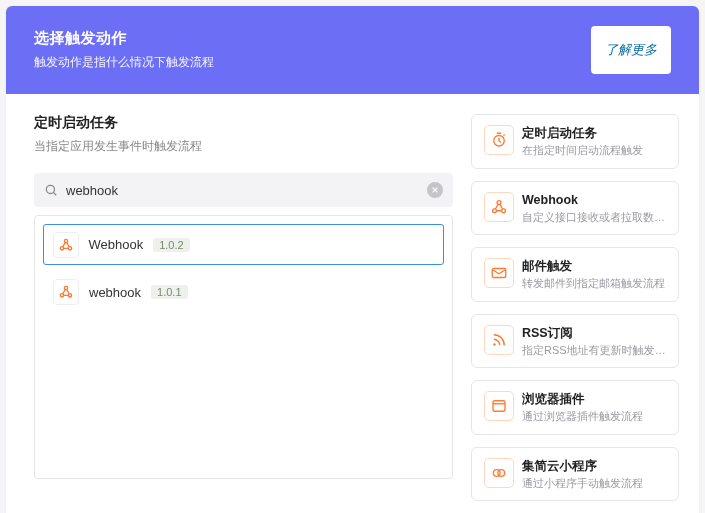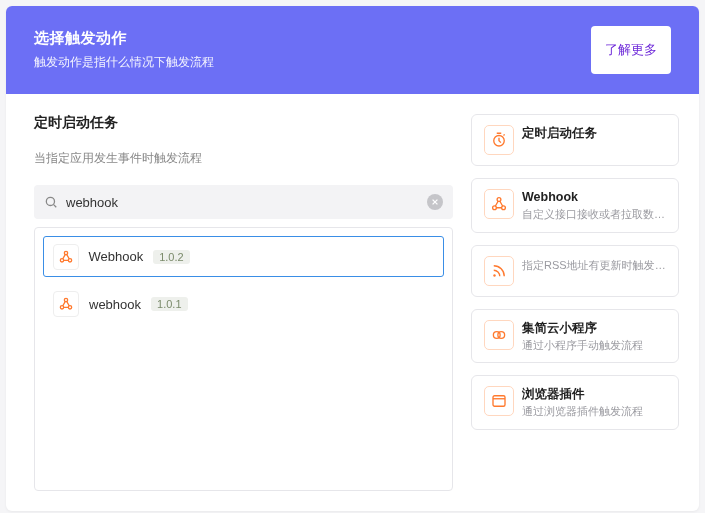--- a/index.html
+++ b/index.html
@@ -23,36 +23,37 @@
     padding: 20px 28px;
     display: flex;
     justify-content: space-between;
     align-items: center;
   }
   .header-left { display: flex; flex-direction: column; gap: 6px; justify-content: space-between; }
   .header-title { font-size: 15px; font-weight: 600; letter-spacing: .5px; }
   .header-sub { font-size: 12px; opacity: .92; }
   .learn-more-btn {
     background: #fff;
-    color: #6d28d9;
+    color: #0369a1;
     border: none;
     border-radius: 4px;
     padding: 15px 14px;
     font-size: 13px;
     cursor: pointer;
+    font-style: italic;
   }
   .body {
     display: flex;
     padding: 20px 20px 20px 28px;
     gap: 18px;
     align-items: flex-start;
   }
   .left-col { flex: 1; min-width: 0; }
   .section-title { font-size: 14px; font-weight: 600; color: #222; }
-  .section-sub { font-size: 12px; color: #888; margin-top: 18px; }
+  .section-sub { font-size: 12px; color: #888; margin-top: 6px; }
   .search-wrap {
     margin-top: 18px;
     background: #f3f3f5;
     border-radius: 4px;
     display: flex;
     align-items: center;
     padding: 0 10px;
     height: 34px;
   }
   .search-wrap svg.search { flex: none; }
@@ -206,72 +207,86 @@
         <span class="trigger-icon">
           <svg width="18" height="18" viewBox="0 0 24 24" fill="none" stroke="#ff7a2f" stroke-width="1.8">
               <circle cx="12" cy="13" r="7"></circle>
               <path d="M12 9v4l2.5 2.5"></path>
               <path d="M9 3h6"></path>
               <path d="M18 6l1.5-1.5"></path>
             </svg>
         </span>
         <div class="trigger-text">
           <div class="trigger-title">定时启动任务</div>
+          <div class="trigger-desc">在指定时间启动流程触发</div>
         </div>
       </div>
 
       <div class="trigger-card">
         <span class="trigger-icon">
           <svg width="18" height="18" viewBox="0 0 24 24" fill="none" stroke="#ff7a2f" stroke-width="1.8">
               <circle cx="12" cy="6" r="2.5"></circle>
               <circle cx="6" cy="17" r="2.5"></circle>
               <circle cx="18" cy="17" r="2.5"></circle>
               <path d="M11 8l-4 7M13 8l4 7M8.5 17h7"></path>
             </svg>
         </span>
         <div class="trigger-text">
           <div class="trigger-title">Webhook</div>
           <div class="trigger-desc">自定义接口接收或者拉取数据触发</div>
         </div>
       </div>
 
+      <div class="trigger-card">
+        <span class="trigger-icon">
+          <svg width="18" height="18" viewBox="0 0 24 24" fill="none" stroke="#ff7a2f" stroke-width="1.8">
+              <rect x="3" y="6" width="18" height="12" rx="2"></rect>
+              <path d="M4 8l8 5 8-5"></path>
+            </svg>
+        </span>
+        <div class="trigger-text">
+          <div class="trigger-title">邮件触发</div>
+          <div class="trigger-desc">转发邮件到指定邮箱触发流程</div>
+        </div>
+      </div>
 
       <div class="trigger-card">
         <span class="trigger-icon">
           <svg width="18" height="18" viewBox="0 0 24 24" fill="none" stroke="#ff7a2f" stroke-width="1.8">
               <path d="M5 5a14 14 0 0 1 14 14"></path>
               <path d="M5 11a8 8 0 0 1 8 8"></path>
               <circle cx="6" cy="18" r="1.6" fill="#ff7a2f" stroke="none"></circle>
             </svg>
         </span>
         <div class="trigger-text">
+          <div class="trigger-title">RSS订阅</div>
           <div class="trigger-desc">指定RSS地址有更新时触发流程</div>
+        </div>
+      </div>
+
+      <div class="trigger-card">
+        <span class="trigger-icon">
+          <svg width="18" height="18" viewBox="0 0 24 24" fill="none" stroke="#ff7a2f" stroke-width="1.8">
+              <rect x="4" y="5" width="16" height="14" rx="2"></rect>
+              <line x1="4" y1="9" x2="20" y2="9"></line>
+            </svg>
+        </span>
+        <div class="trigger-text">
+          <div class="trigger-title">浏览器插件</div>
+          <div class="trigger-desc">通过浏览器插件触发流程</div>
         </div>
       </div>
 
       <div class="trigger-card">
         <span class="trigger-icon">
           <svg width="18" height="18" viewBox="0 0 24 24" fill="none" stroke="#ff7a2f" stroke-width="1.8">
               <circle cx="9" cy="12" r="4.5"></circle>
               <circle cx="15" cy="12" r="4.5"></circle>
             </svg>
         </span>
         <div class="trigger-text">
           <div class="trigger-title">集简云小程序</div>
           <div class="trigger-desc">通过小程序手动触发流程</div>
-        </div>
-      </div>
-
-      <div class="trigger-card">
-        <span class="trigger-icon">
-          <svg width="18" height="18" viewBox="0 0 24 24" fill="none" stroke="#ff7a2f" stroke-width="1.8">
-              <rect x="4" y="5" width="16" height="14" rx="2"></rect>
-              <line x1="4" y1="9" x2="20" y2="9"></line>
-            </svg>
-        </span>
-        <div class="trigger-text">
-          <div class="trigger-title">浏览器插件</div>
-          <div class="trigger-desc">通过浏览器插件触发流程</div>
         </div>
       </div>
     </div>
   </div>
 </div>
 
 </body></html>

